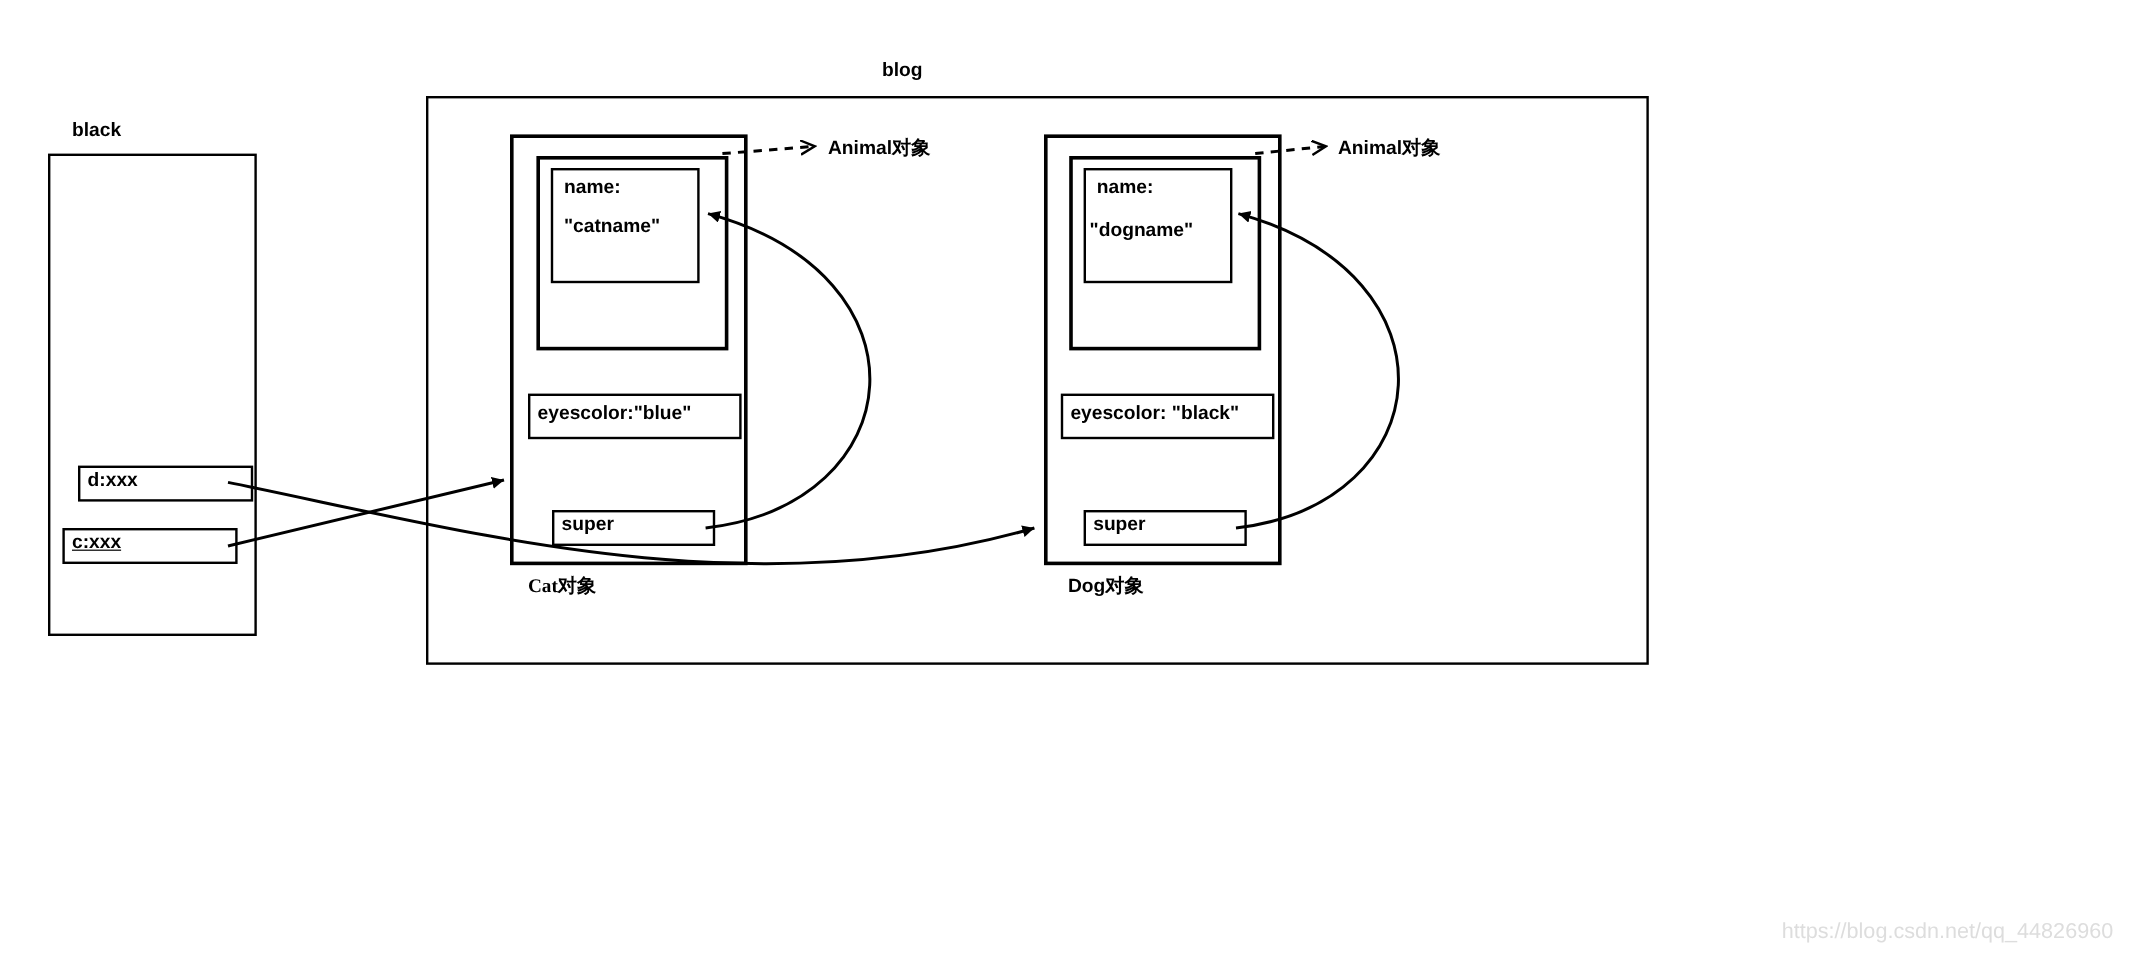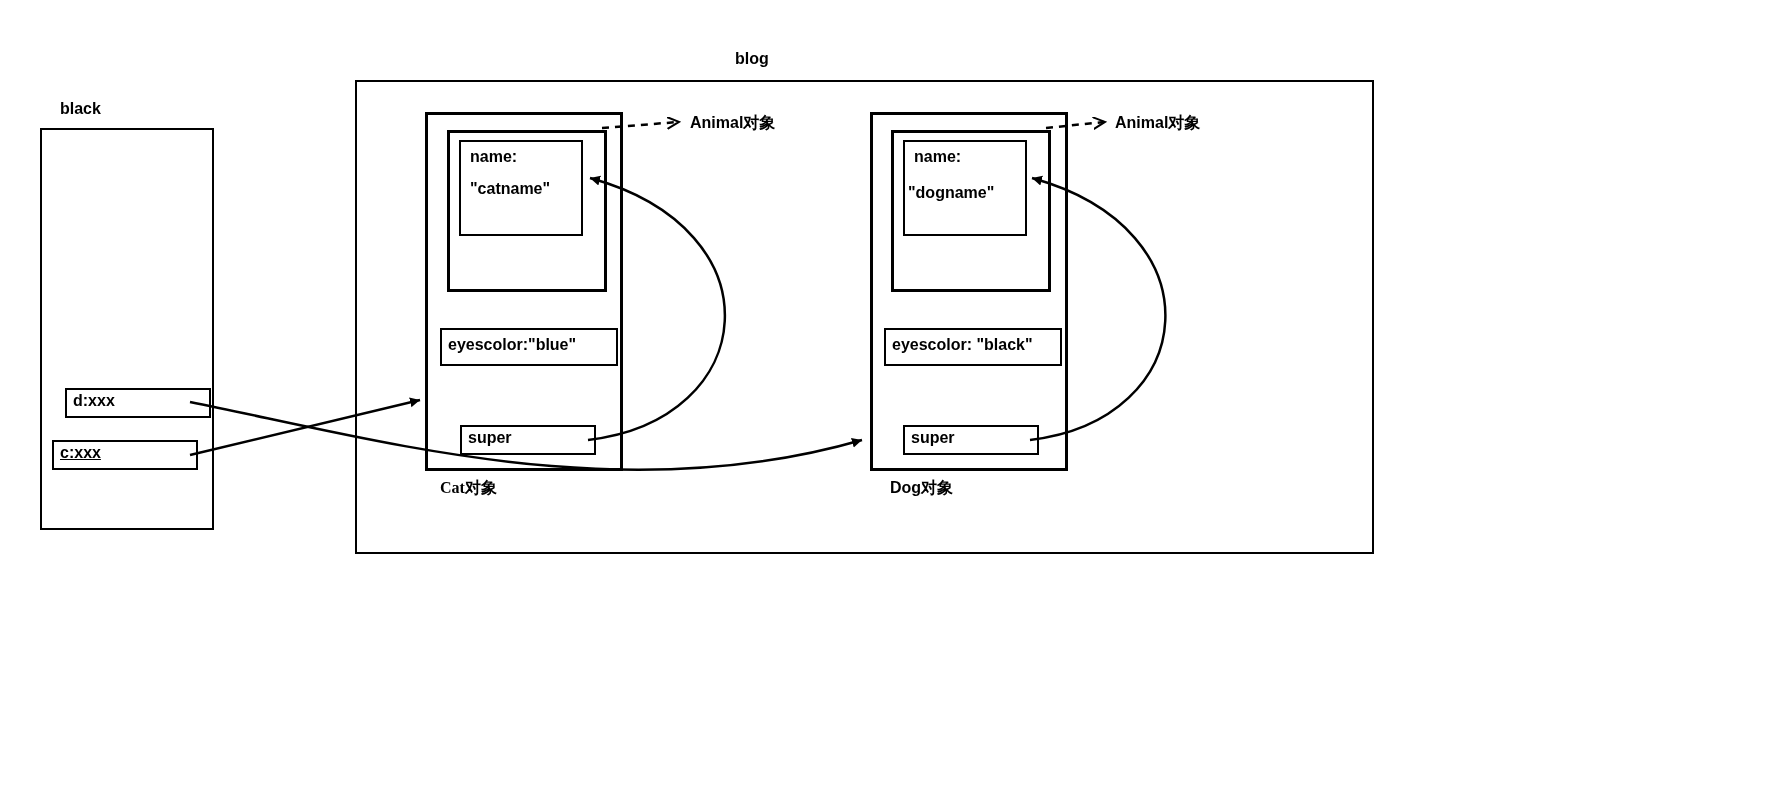--- a/index.html
+++ b/index.html
@@ -124,13 +124,14 @@
 
     <path d="M 602 128 L 678 122" stroke="#000" stroke-width="2.5" fill="none" stroke-dasharray="7 6" marker-end="url(#arrow-open)"></path>
 
     <path d="M 1046 128 L 1104 122" stroke="#000" stroke-width="2.5" fill="none" stroke-dasharray="7 6" marker-end="url(#arrow-open)"></path>
 
     <path d="M 588 440 C 760 420, 780 230, 590 178" stroke="#000" stroke-width="2.5" fill="none" marker-end="url(#arrow)"></path>
 
     <path d="M 1030 440 C 1200 420, 1220 230, 1032 178" stroke="#000" stroke-width="2.5" fill="none" marker-end="url(#arrow)"></path>
   </svg>
 
+  <div class="watermark">https://blog.csdn.net/qq_44826960</div>
 </div>
 
 </body></html>

